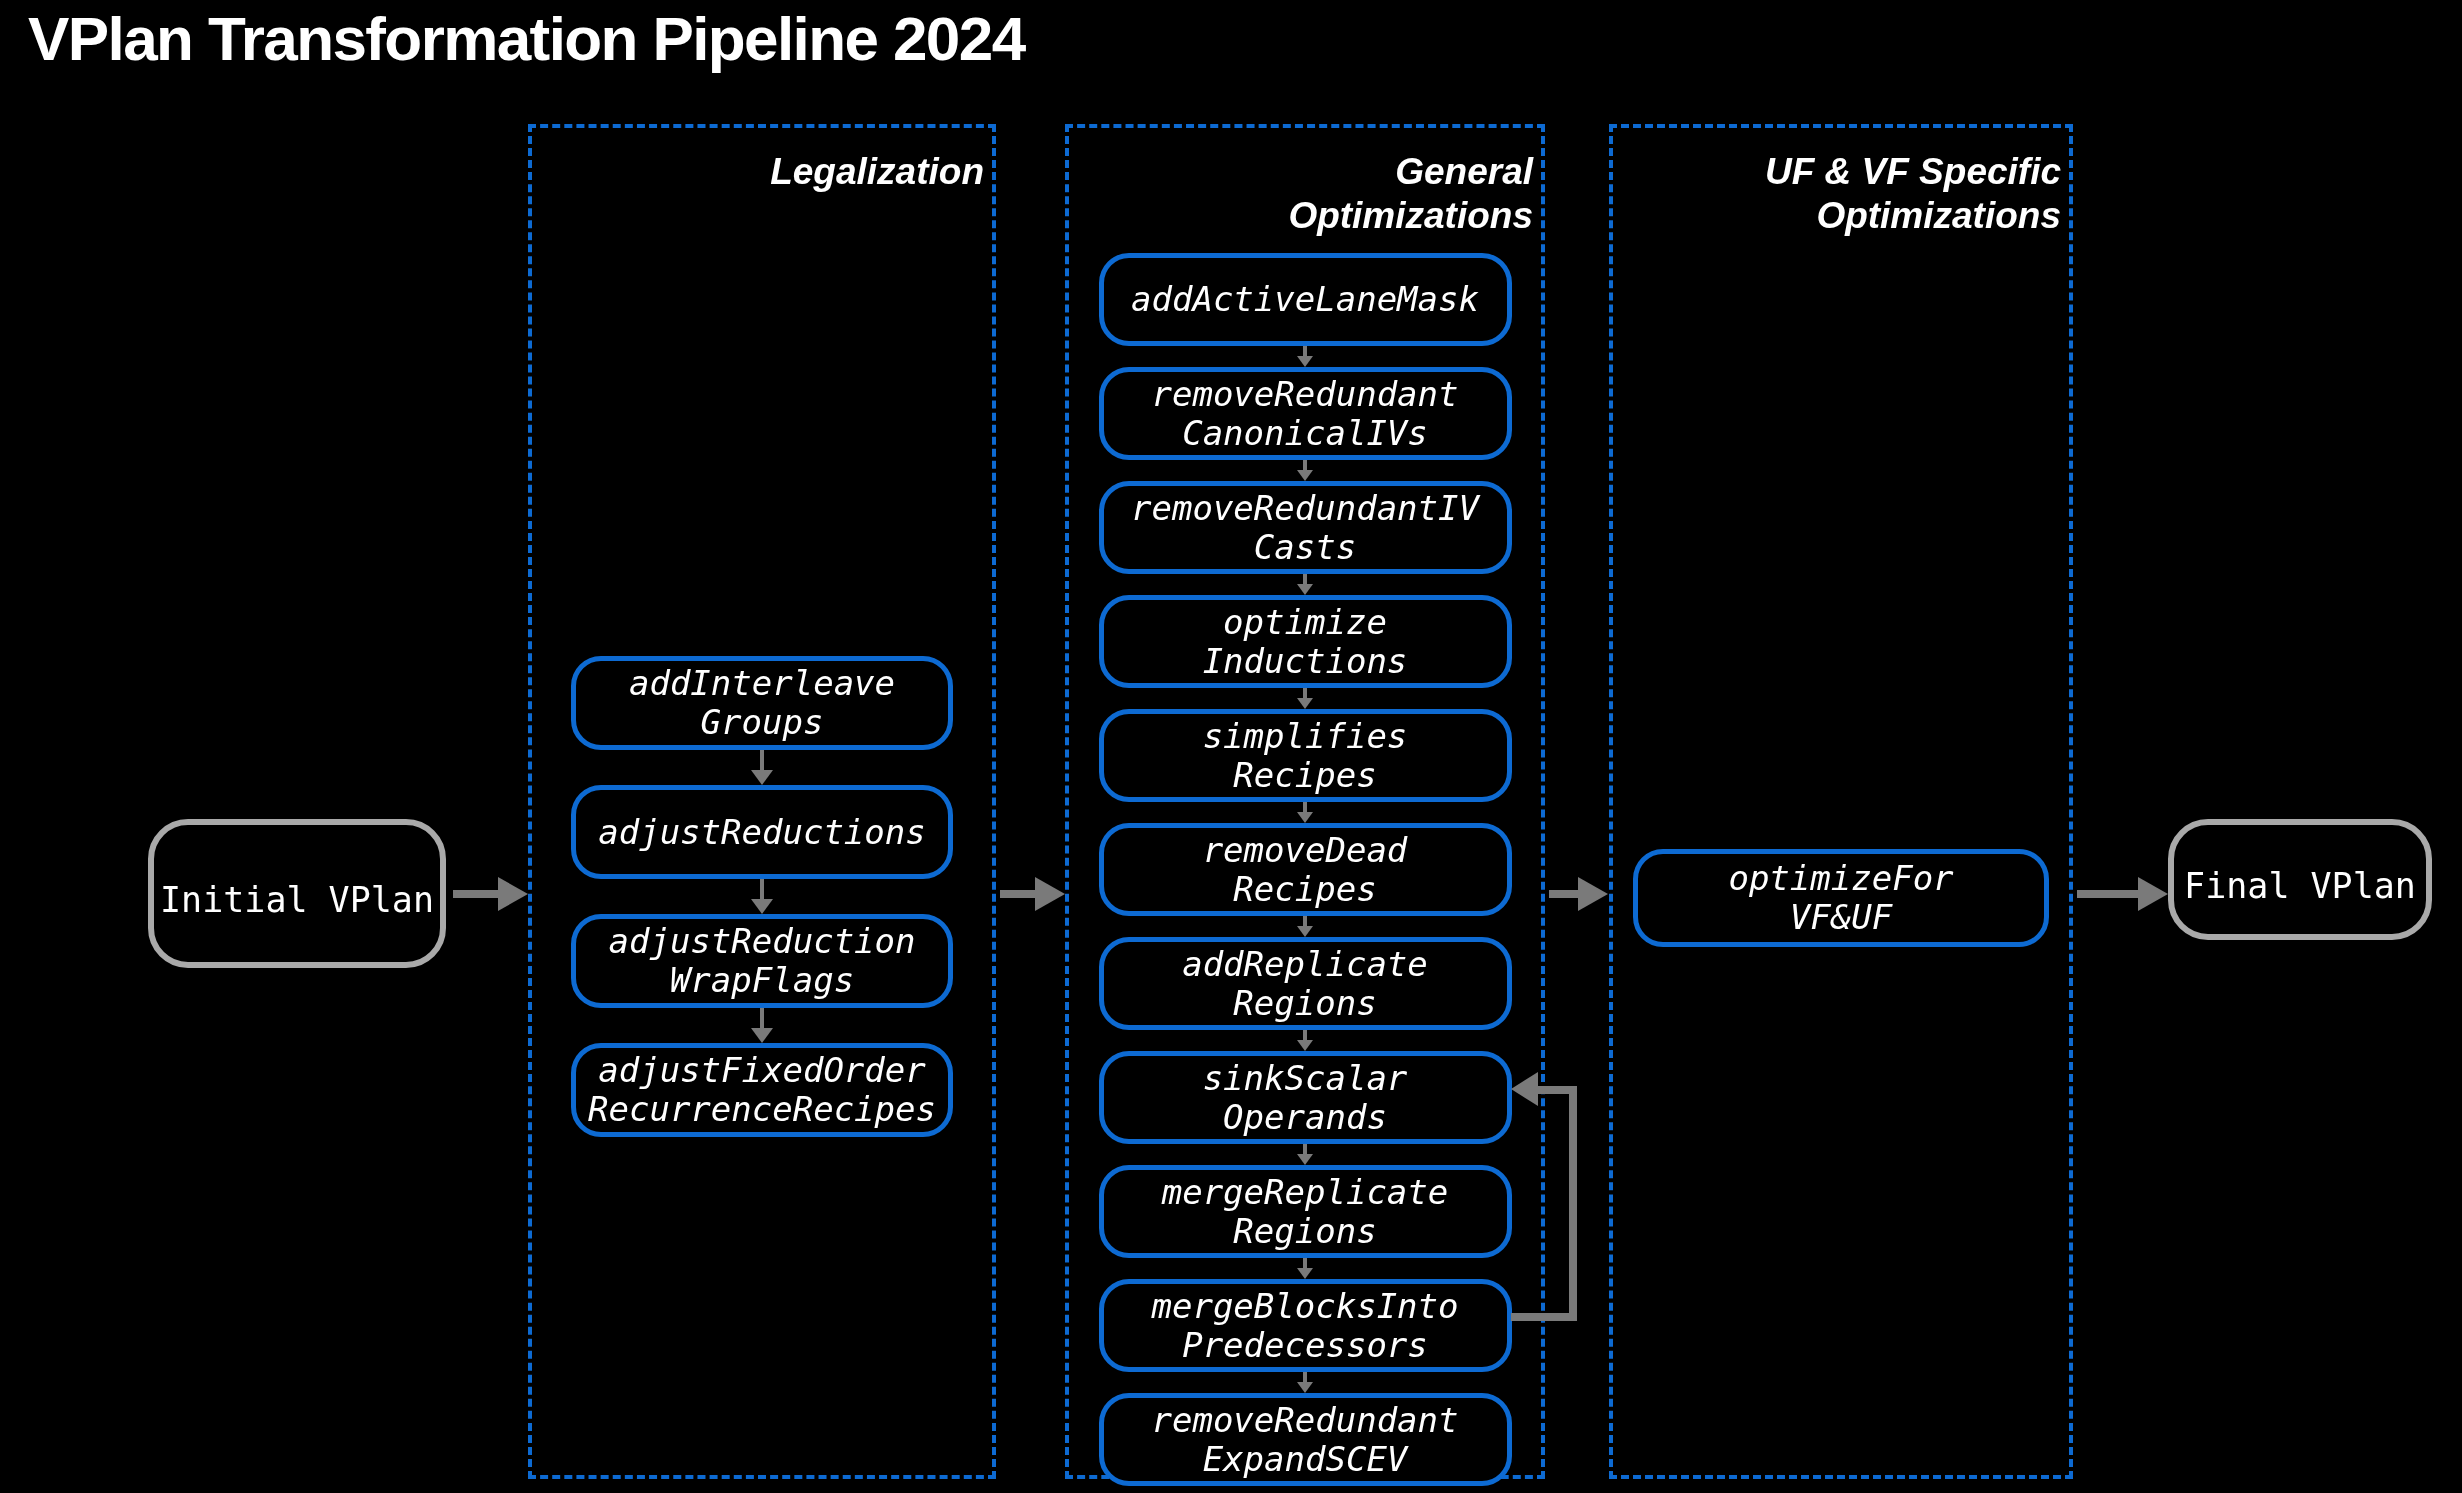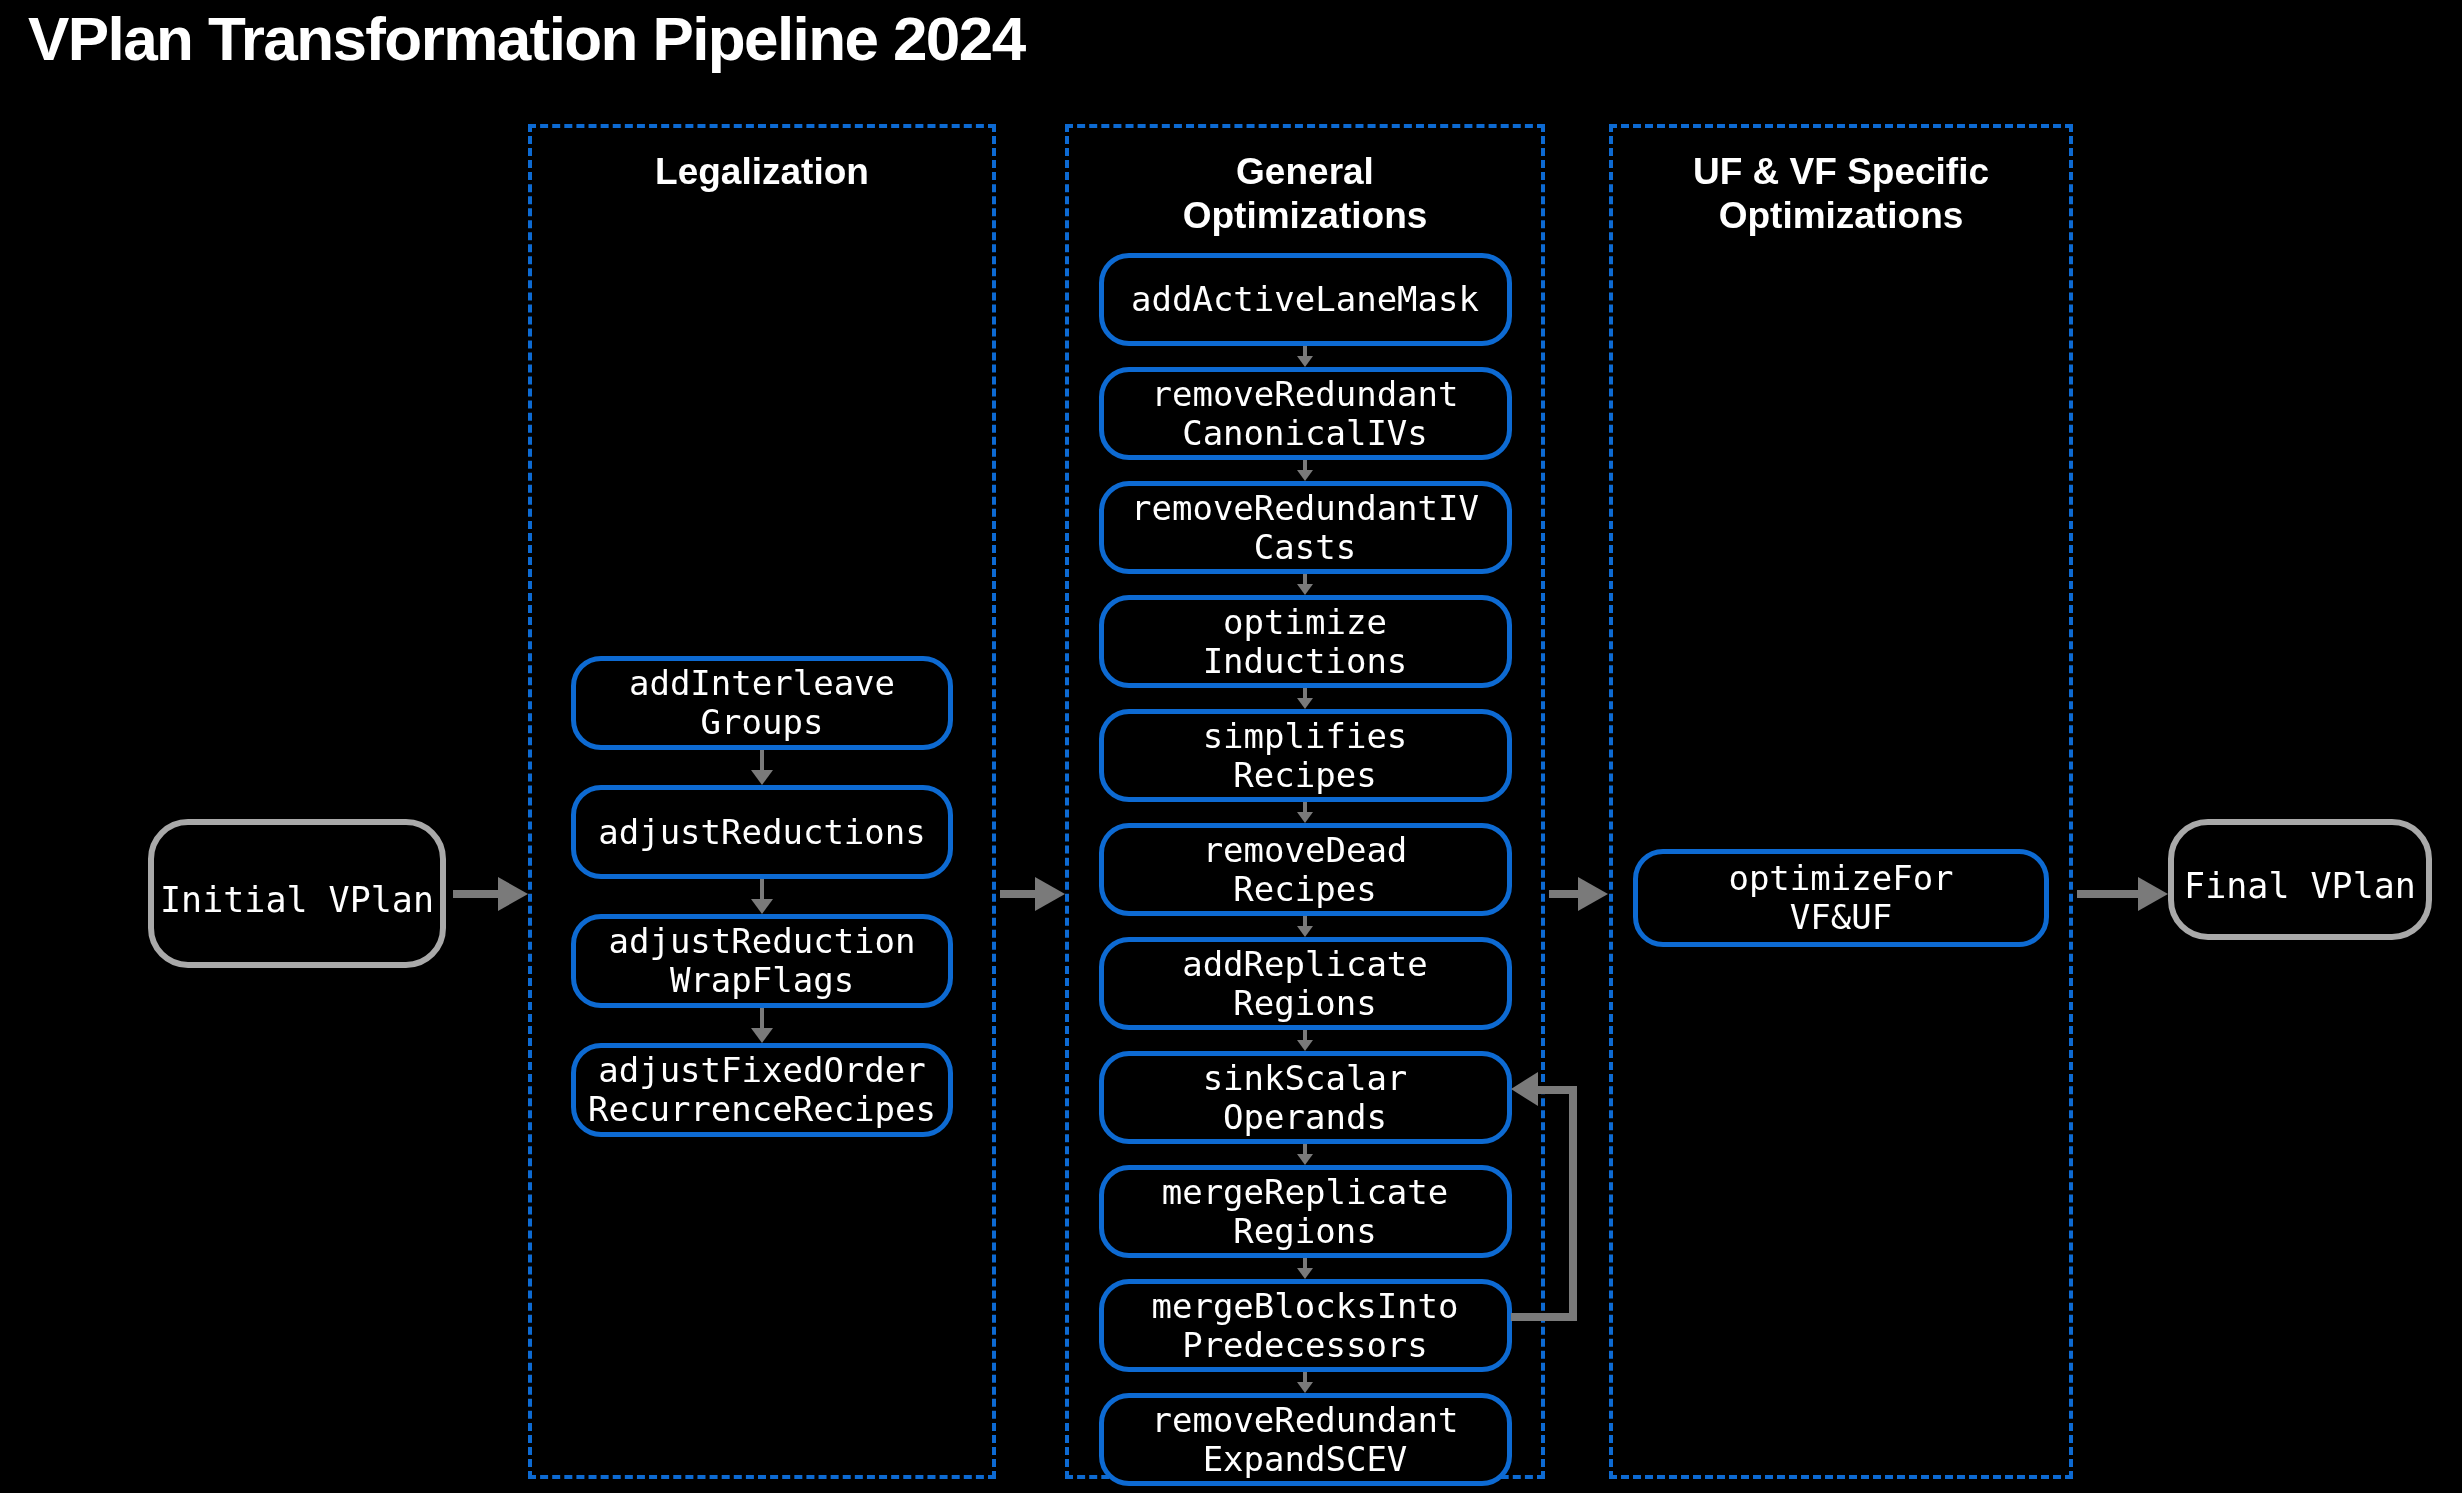--- a/index.html
+++ b/index.html
@@ -17,25 +17,25 @@
   
   .title{position:absolute;left:27px;top:1.6px;margin:1px;font-size:62px;font-weight:800;
          letter-spacing:-1.6px;color:var(--fg);line-height:1.15;}
 
   
   .column{position:absolute;top:124px;height:1355px;box-sizing:border-box;
           border:4.8px dashed var(--blue);background:transparent;}
   #col-legalization{left:528px;width:468px;}
   #col-general{left:1065px;width:480px;}
   #col-uf{left:1609px;width:464px;}
-  .colhead{margin:22.4px 8px 0;text-align:center;font-size:37px;font-weight:700;
-           line-height:1.18;white-space:pre-line;color:var(--fg);}
-
-  
-  .stack{position:absolute;left:0;right:0;display:flex;flex-direction:column;align-items:center;}
+  .colhead{margin:22.4px 8px 0;text-align:right;font-size:37px;font-weight:700;
+           line-height:1.18;white-space:pre-line;color:var(--fg);font-style:italic;}
+
+  
+  .stack{position:absolute;left:0;right:0;display:flex;flex-direction:column;align-items:center;font-style:italic;}
   #stack-legalization{top:528px;}
   #stack-general{top:125px;}
   #stack-uf{top:721px;}
 
   .pass{box-sizing:border-box;border:5.6px solid var(--blue);border-radius:30px;background:var(--bg);
         display:flex;align-items:center;justify-content:center;flex:none;}
   #col-legalization .pass{width:382px;height:94px;}
   #col-general .pass{width:413px;height:93px;}
   #col-uf .pass{width:416px;height:98px;}
   .pass-label{font-family:"DejaVu Sans Mono","Liberation Mono",monospace;font-size:34px;

